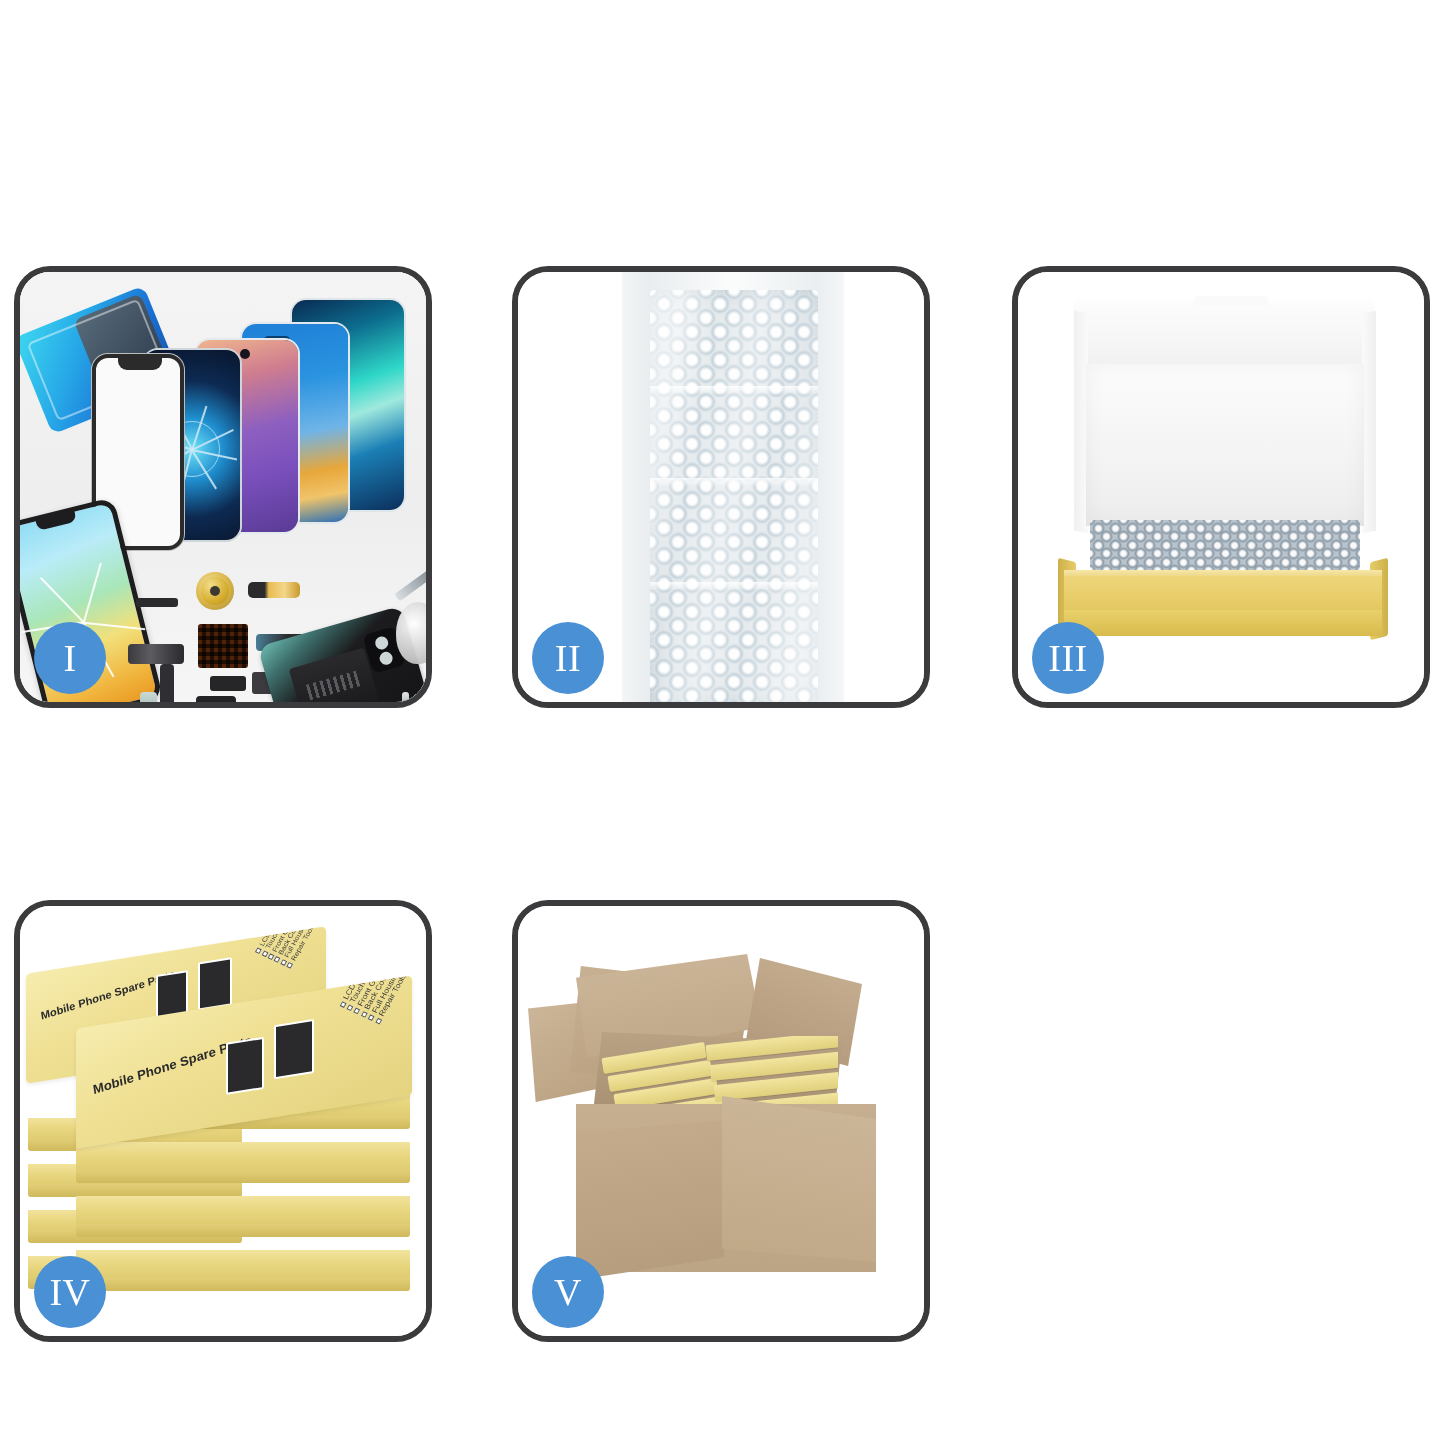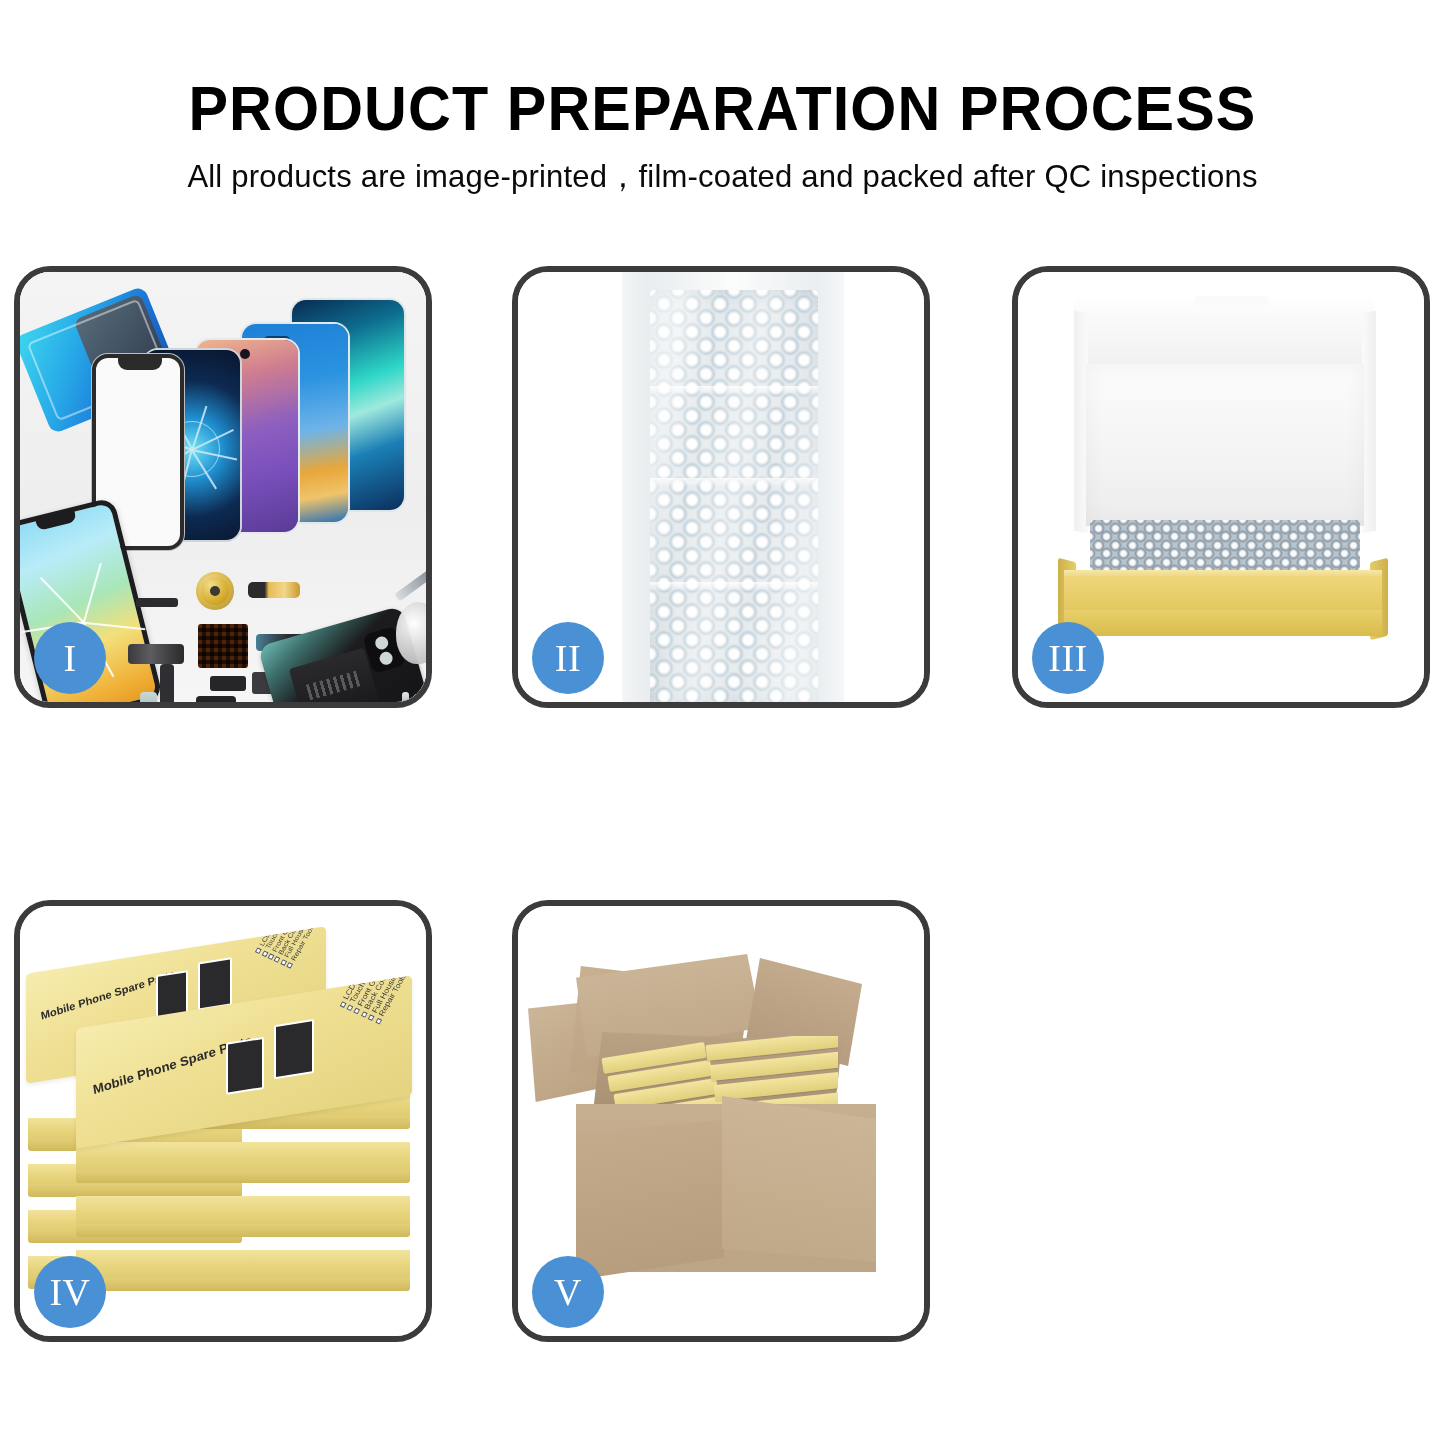--- a/index.html
+++ b/index.html
@@ -287,24 +287,20 @@
              background:rgba(160,136,106,.5); transform:skewY(24deg); border-radius:2px; }
   .c6-shadow{position:absolute; left:40px; top:14px; width:310px; height:110px;
              background:linear-gradient(150deg,rgba(240,240,240,.9),rgba(250,250,250,0));
              clip-path:polygon(60% 0,100% 28%,56% 60%,18% 30%); z-index:-1;}
 </style>
 </head>
 <body>
 
 <div class="page">
 
-  <div class="header">
-    <div class="title">PRODUCT PREPARATION PROCESS</div>
-    <div class="subtitle">All products are image-printed，film-coated and packed after QC inspections</div>
-  </div>
 
   <div class="grid">
 
     <div class="panel p1">
       <div class="scene">
         <div class="p1bg"></div>
 
         <div class="adhes">
           <div class="a1"></div>
             <div class="a3"></div>

